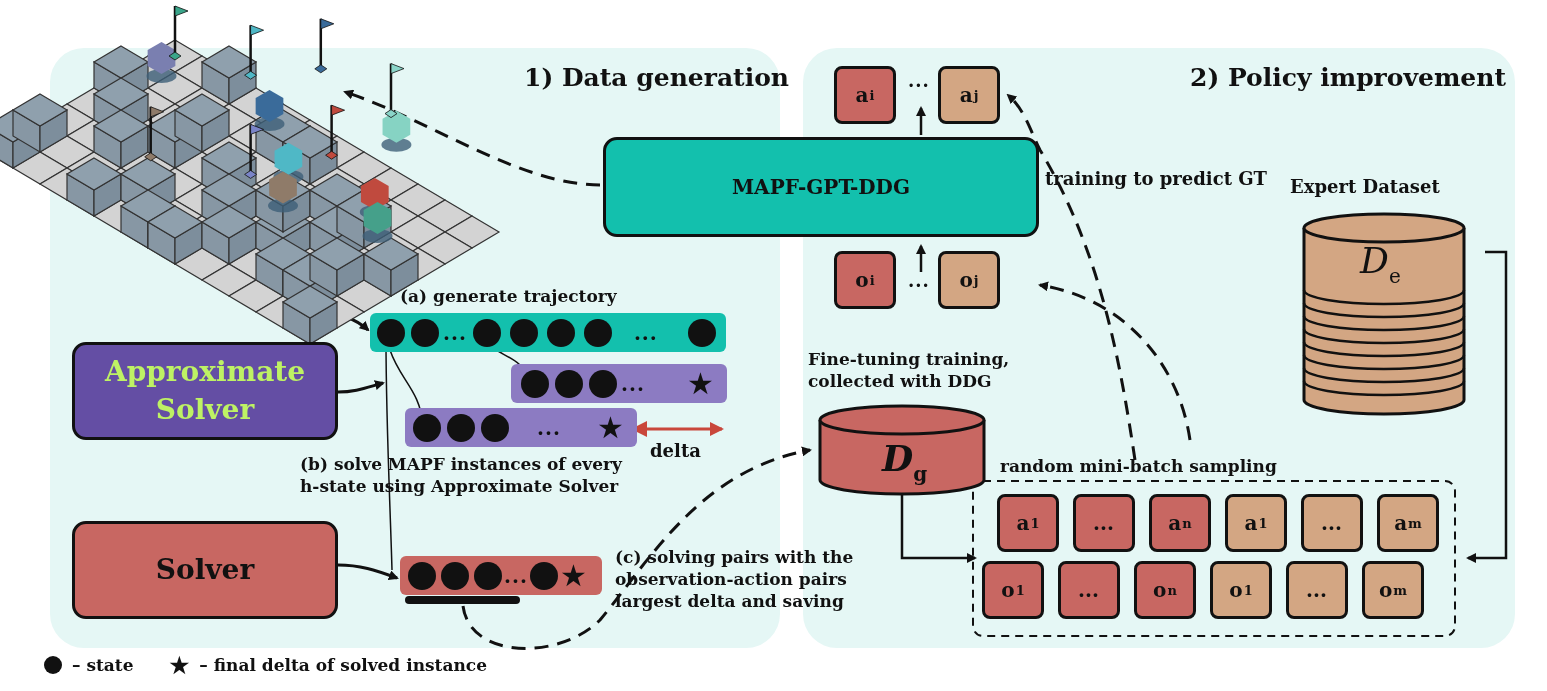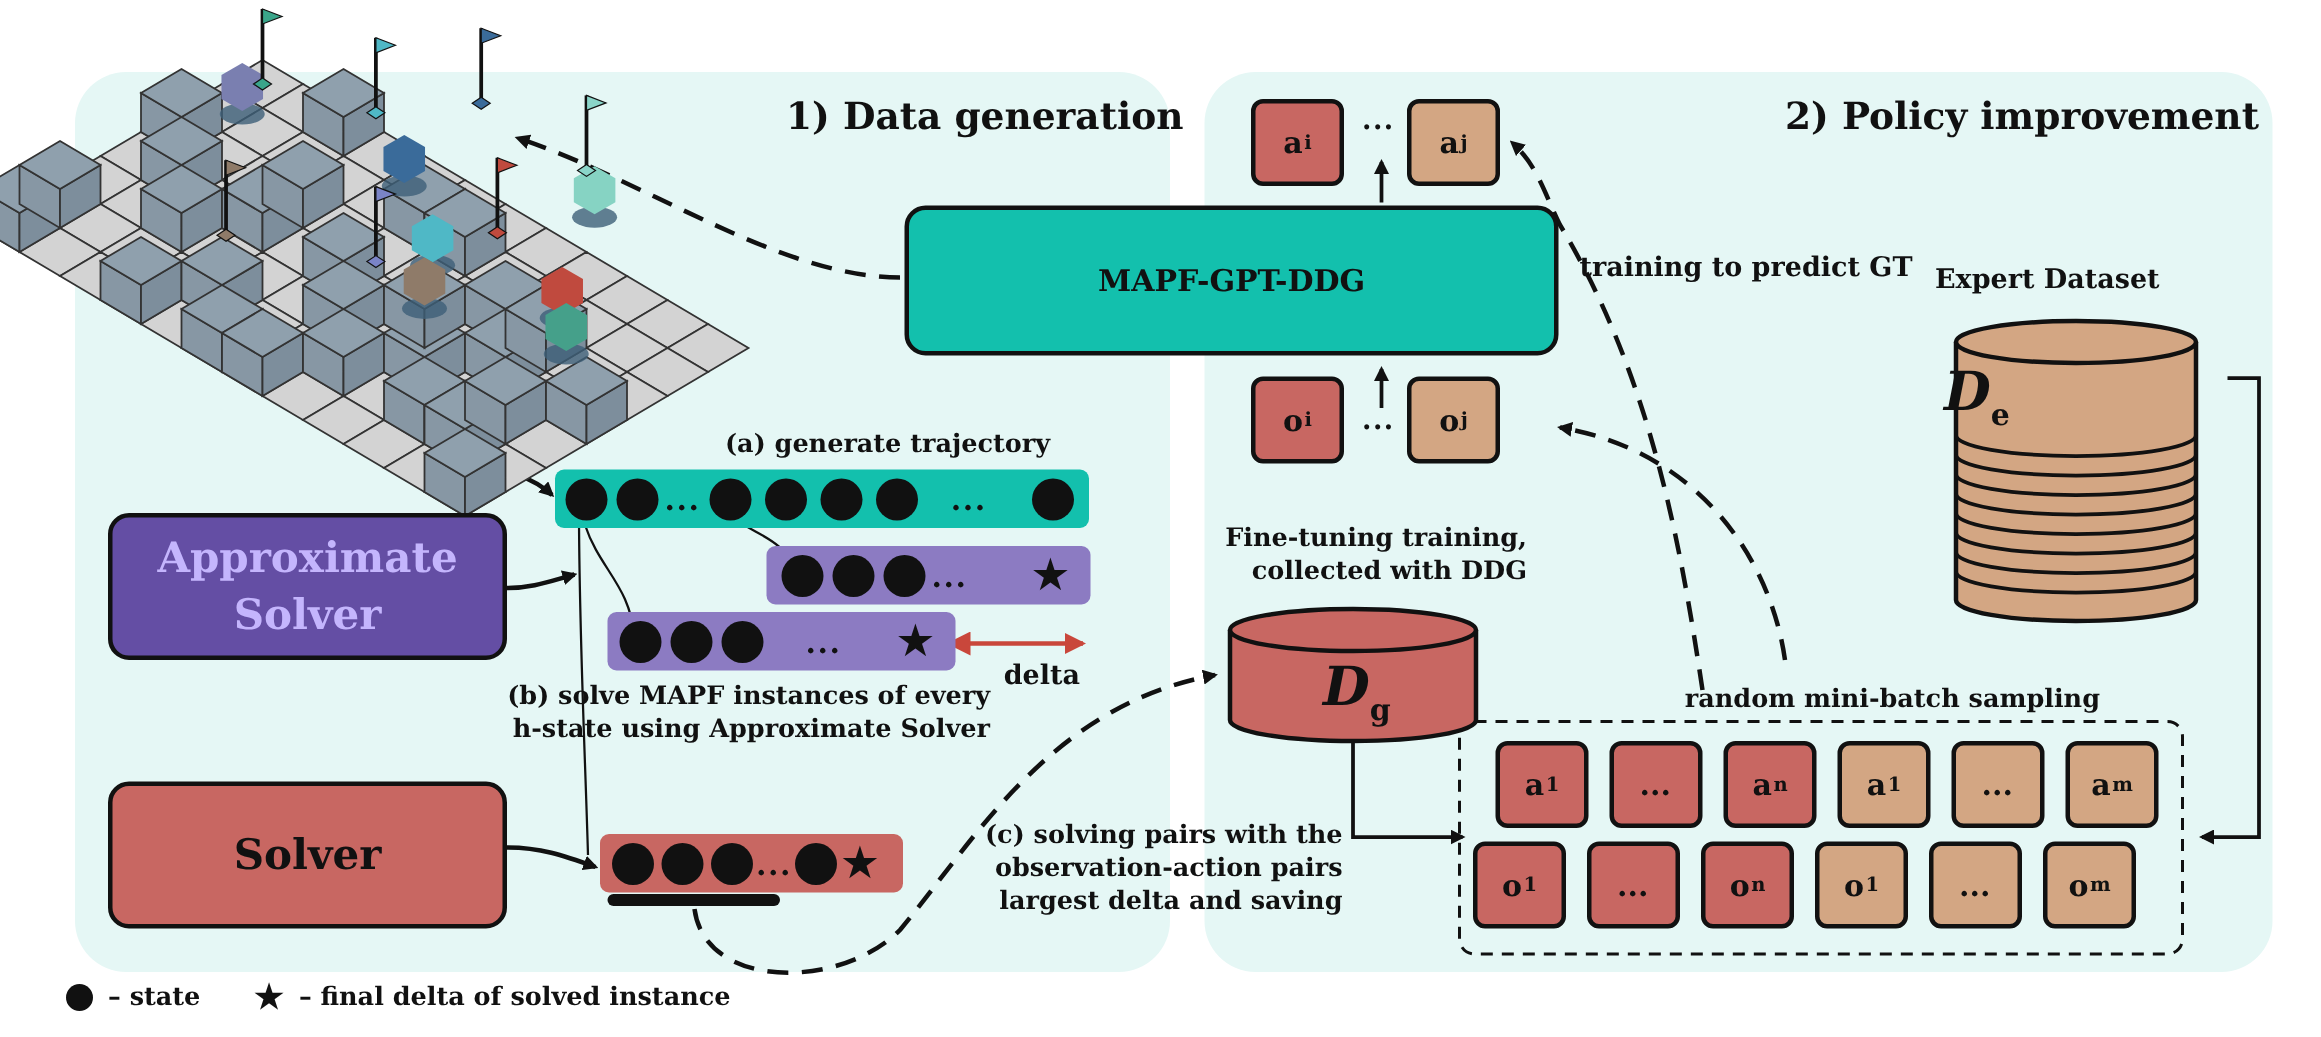--- a/index.html
+++ b/index.html
@@ -1,20 +1,20 @@
 <!DOCTYPE html>
 <html><head>
 <meta charset="utf-8">
 <style>
   html,body{margin:0;padding:0;background:#ffffff;}
   body{width:1547px;height:691px;position:relative;overflow:hidden;font-family:"DejaVu Serif",serif;color:#111;}
   .panel{position:absolute;background:#e5f7f5;border-radius:34px;}
   .abs{position:absolute;}
   .title{font-weight:bold;font-size:25px;white-space:nowrap;}
-  .lbl{font-weight:bold;font-size:17px;white-space:nowrap;text-align:right;line-height:22px;}
+  .lbl{font-weight:bold;font-size:17px;white-space:nowrap;text-align:left;line-height:22px;}
   .box{position:absolute;border:3px solid #111;border-radius:8px;box-sizing:border-box;display:flex;align-items:center;justify-content:center;}
   .red{background:#c86762;}
   .tan{background:#d3a683;}
   .sq{width:62px;height:58px;font-weight:bold;font-size:20px;}
   .sq sub{font-size:13px;vertical-align:-6px;margin-left:1px;}
   .bigbox{font-weight:bold;font-size:28px;text-align:center;line-height:38px;border-radius:14px;}
   .strip{position:absolute;border-radius:6px;display:flex;align-items:center;}
   .dot{width:28px;height:28px;border-radius:50%;background:#111;flex:none;}
   .ell{font-weight:bold;font-size:20px;flex:none;letter-spacing:1px;}
   .star{font-size:30px;flex:none;color:#111;line-height:1;}
@@ -311,21 +311,21 @@
     <ellipse cx="1384" cy="228" rx="80" ry="14" fill="#d3a683" stroke="#111" stroke-width="3"></ellipse>
     <path d="M1304,290 A80,14 0 0 0 1464,290" fill="none" stroke="#111" stroke-width="2.5"></path>
     <path d="M1304,303 A80,14 0 0 0 1464,303" fill="none" stroke="#111" stroke-width="2.5"></path>
     <path d="M1304,316 A80,14 0 0 0 1464,316" fill="none" stroke="#111" stroke-width="2.5"></path>
     <path d="M1304,329 A80,14 0 0 0 1464,329" fill="none" stroke="#111" stroke-width="2.5"></path>
     <path d="M1304,342 A80,14 0 0 0 1464,342" fill="none" stroke="#111" stroke-width="2.5"></path>
     <path d="M1304,355 A80,14 0 0 0 1464,355" fill="none" stroke="#111" stroke-width="2.5"></path>
     <path d="M1304,368 A80,14 0 0 0 1464,368" fill="none" stroke="#111" stroke-width="2.5"></path>
     <path d="M1304,381 A80,14 0 0 0 1464,381" fill="none" stroke="#111" stroke-width="2.5"></path>
   </svg>
-<div class="abs" style="left:1296px;top:240px;font-weight:bold;font-style:italic;font-size:36px;">
+<div class="abs" style="left:1360px;top:240px;font-weight:normal;font-style:italic;font-size:36px;">
   <span>D</span><span style="font-style:normal;font-size:20px;vertical-align:-10px;">e</span>
 </div>
 
 <div class="abs lbl" style="left:808px;top:348px;width:210px;font-size:17px;">
   <div>Fine-tuning training,</div>
   <div>collected with DDG</div>
 </div>
 <svg width="1547" height="691">
   <path d="M820,420 L820,480 A82,14 0 0 0 984,480 L984,420" fill="#c86762" stroke="#111" stroke-width="3"></path>
   <ellipse cx="902" cy="420" rx="82" ry="14" fill="#c86762" stroke="#111" stroke-width="3"></ellipse>
@@ -415,21 +415,21 @@
   <span class="ell" style="margin-left:28px;">...</span>
   <span class="star" style="margin-left:36px;">★</span>
 </div>
 <div class="abs lbl" style="left:650px;top:440px;width:70px;font-size:18px;">delta</div>
 
 <div class="abs lbl" style="left:300px;top:453px;width:360px;">
   <div>(b) solve MAPF instances of every</div>
   <div>h-state using Approximate Solver</div>
 </div>
 
-<div class="box bigbox" style="left:72px;top:342px;width:266px;height:98px;background:#644ea4;color:#c4b5fd;">
+<div class="box bigbox" style="left:72px;top:342px;width:266px;height:98px;background:#644ea4;color:#bef264;">
   <div>
       <div>Approximate</div>
       <div>Solver</div>
     </div>
 </div>
 <div class="box bigbox" style="left:72px;top:521px;width:266px;height:98px;background:#c86762;">
   <div>
       <div>Solver</div>
     </div>
 </div>

